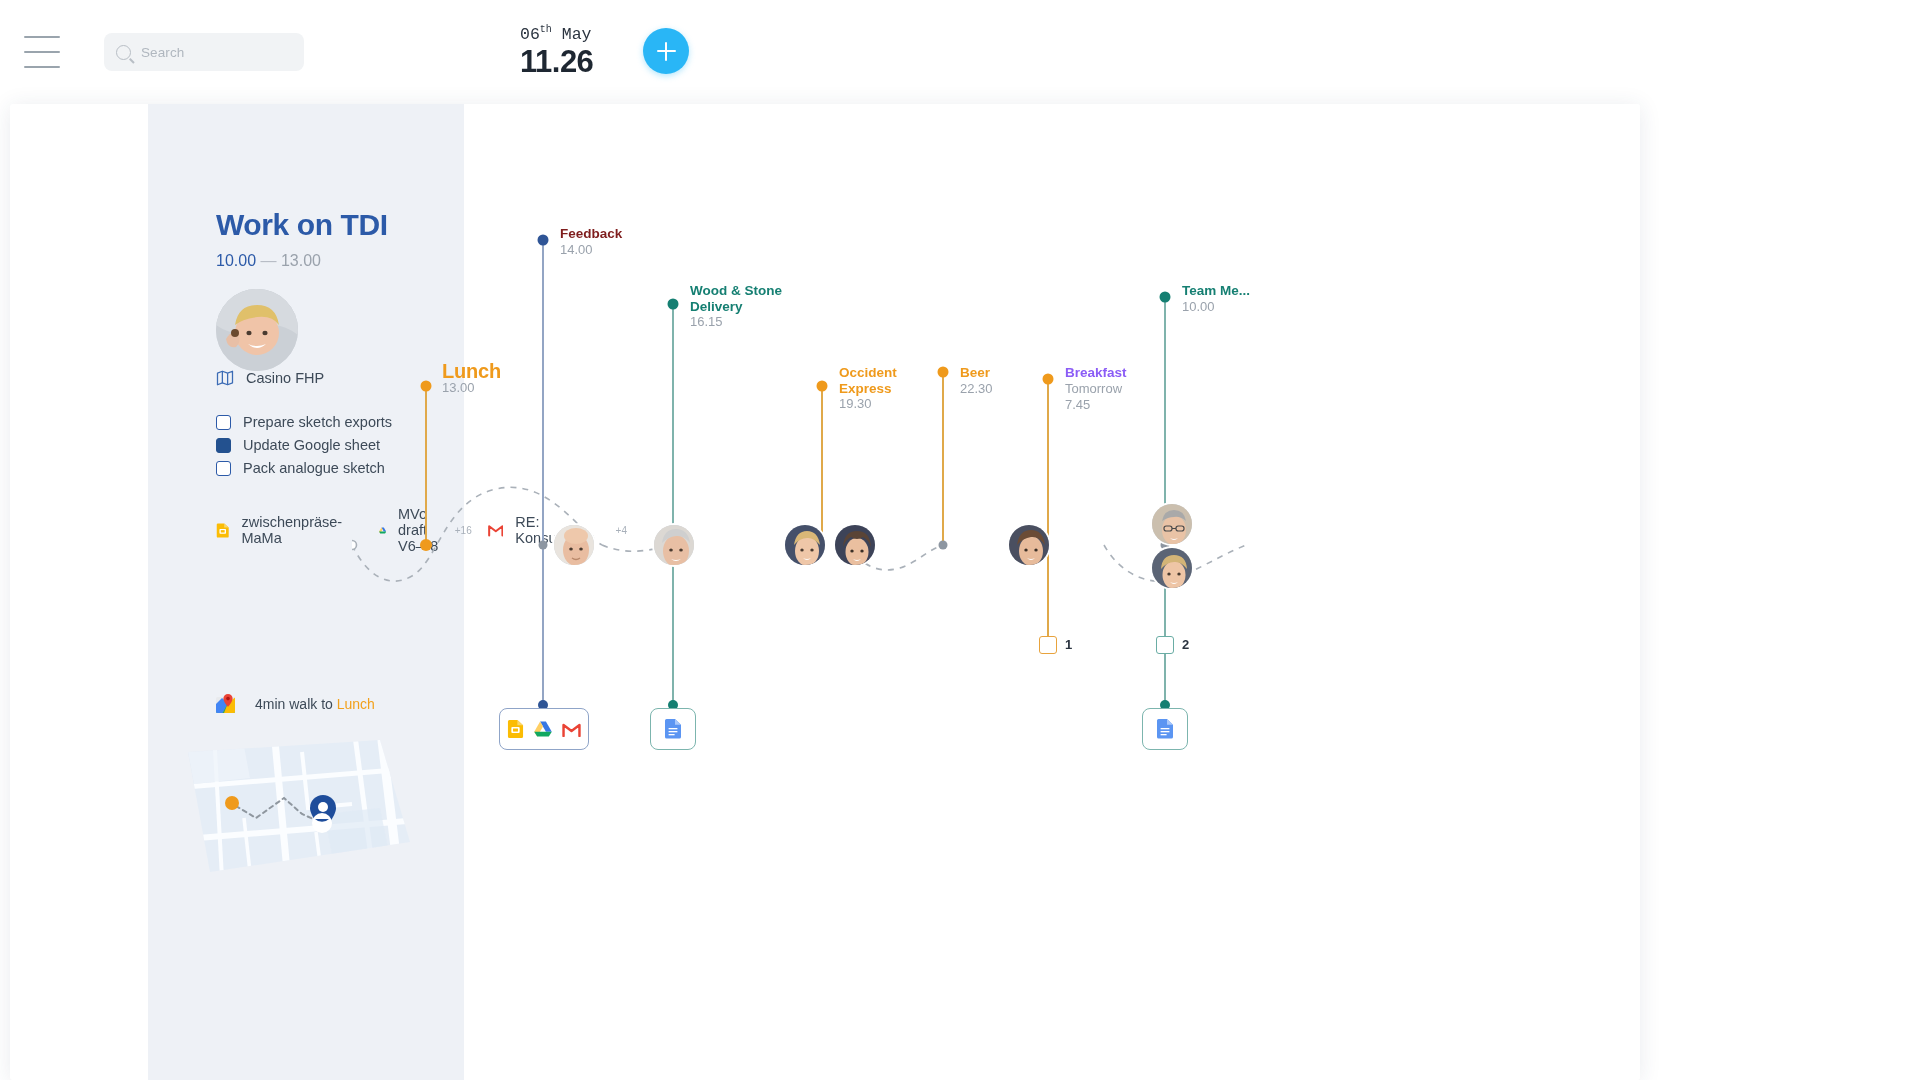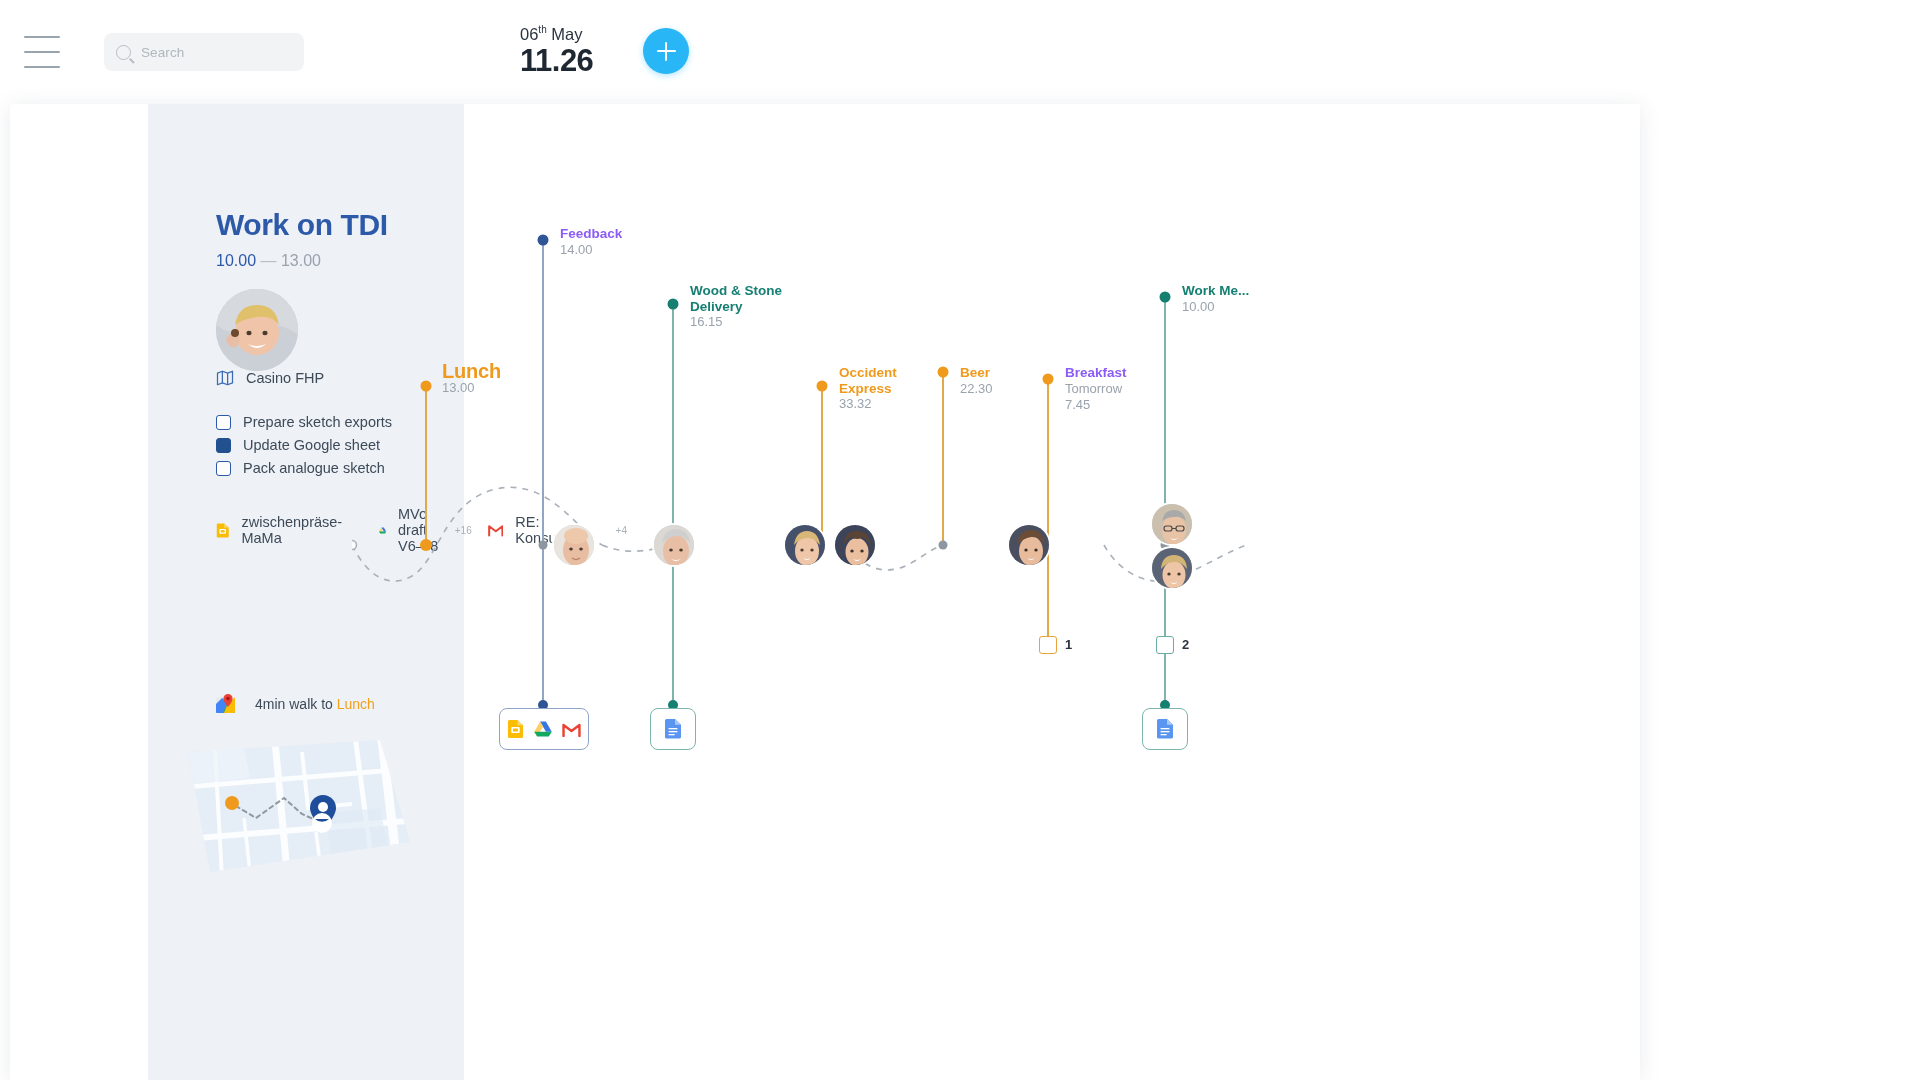--- a/index.html
+++ b/index.html
@@ -22,21 +22,21 @@
 
   .search-box { position: absolute; left: 104px; top: 33px; width: 200px; height: 38px;
                 background: #f1f3f5; border-radius: 8px; display: flex; align-items: center; padding: 0 12px; }
   .search-icon { width: 15px; height: 15px; border: 1.6px solid #b8bec5; border-radius: 50%;
                  position: relative; flex: 0 0 auto; }
   .search-icon::after { content: ""; position: absolute; right: -5px; bottom: -3px; width: 6px; height: 1.6px;
                         background: #b8bec5; transform: rotate(45deg); }
   .search-text { margin-left: 10px; font-size: 13.5px; color: #b0b7bf; letter-spacing: .1px; }
 
   .datetime { position: absolute; left: 520px; top: 20px; text-align: left; }
-  .dt-date { font-size: 16.5px; color: #2b3440; font-weight: 400; line-height: 20px; }
+  .dt-date { font-size: 16.5px; color: #2b3440; font-weight: 400; line-height: 20px; font-family: Liberation Mono, monospace; }
   .dt-date sup { font-size: 10px; vertical-align: super; }
   .dt-time { font-size: 31px; color: #1e2732; font-weight: 700; line-height: 34px; letter-spacing: -0.5px; }
 
   .add-btn { position: absolute; left: 643px; top: 28px; width: 46px; height: 46px; border-radius: 50%;
              background: #29b6f6; display: flex; align-items: center; justify-content: center; cursor: pointer;
              box-shadow: 0 2px 6px rgba(41,182,246,.35); }
   .add-btn .plus-h { position: absolute; width: 19px; height: 2.4px; background: #fff; border-radius: 2px; }
   .add-btn .plus-v { position: absolute; width: 2.4px; height: 19px; background: #fff; border-radius: 2px; }
 
   
@@ -285,54 +285,54 @@
         <circle cx="191" cy="441" r="4.5" fill="#8d96a1"></circle>
         <circle cx="591" cy="441" r="4.5" fill="#8d96a1"></circle>
         <circle cx="813" cy="441" r="4.5" fill="#8d96a1"></circle>
 
         <circle cx="191" cy="601" r="5" fill="#2f5596"></circle>
         <circle cx="321" cy="601" r="5" fill="#157f72"></circle>
         <circle cx="813" cy="601" r="5" fill="#157f72"></circle>
       </svg>
 
       <div class="ev" style="left:208px; top:122px;">
-        <div class="ev-title" style="color:#8b5cf6;">Feedback</div>
+        <div class="ev-title" style="color:#7f1d1d;">Feedback</div>
         <div class="ev-sub">14.00</div>
       </div>
 
       <div class="ev" style="left:338px; top:179px;">
         <div class="ev-title" style="color:#157f72;">Wood &amp; Stone
 Delivery</div>
         <div class="ev-sub">16.15</div>
       </div>
 
       <div class="ev big" style="left:90px; top:260px;">
         <div class="ev-title" style="color:#ef9a1c;">Lunch</div>
         <div class="ev-sub">13.00</div>
       </div>
 
       <div class="ev" style="left:487px; top:261px;">
         <div class="ev-title" style="color:#ef9a1c;">Occident
 Express</div>
-        <div class="ev-sub">33.32</div>
+        <div class="ev-sub">19.30</div>
       </div>
 
       <div class="ev" style="left:608px; top:261px;">
         <div class="ev-title" style="color:#ef9a1c;">Beer</div>
         <div class="ev-sub">22.30</div>
       </div>
 
       <div class="ev" style="left:713px; top:261px;">
         <div class="ev-title" style="color:#8b5cf6;">Breakfast</div>
         <div class="ev-sub" style="white-space:pre-line;">Tomorrow
 7.45</div>
       </div>
 
       <div class="ev" style="left:830px; top:179px;">
-        <div class="ev-title" style="color:#157f72;">Work Me...</div>
+        <div class="ev-title" style="color:#157f72;">Team Me...</div>
         <div class="ev-sub">10.00</div>
       </div>
 
       <div class="av" style="left:200px; top:419px;">
         <svg width="44" height="44" viewBox="0 0 44 44">
           <rect width="44" height="44" fill="#e9e4de"></rect>
           <ellipse cx="22" cy="25" rx="13" ry="16" fill="#e9bda1"></ellipse>
           <ellipse cx="22" cy="11" rx="12" ry="8" fill="#eec8ab"></ellipse>
           <ellipse cx="17" cy="24" rx="1.8" ry="1.5" fill="#4a3b30"></ellipse>
           <ellipse cx="27" cy="24" rx="1.8" ry="1.5" fill="#4a3b30"></ellipse>

